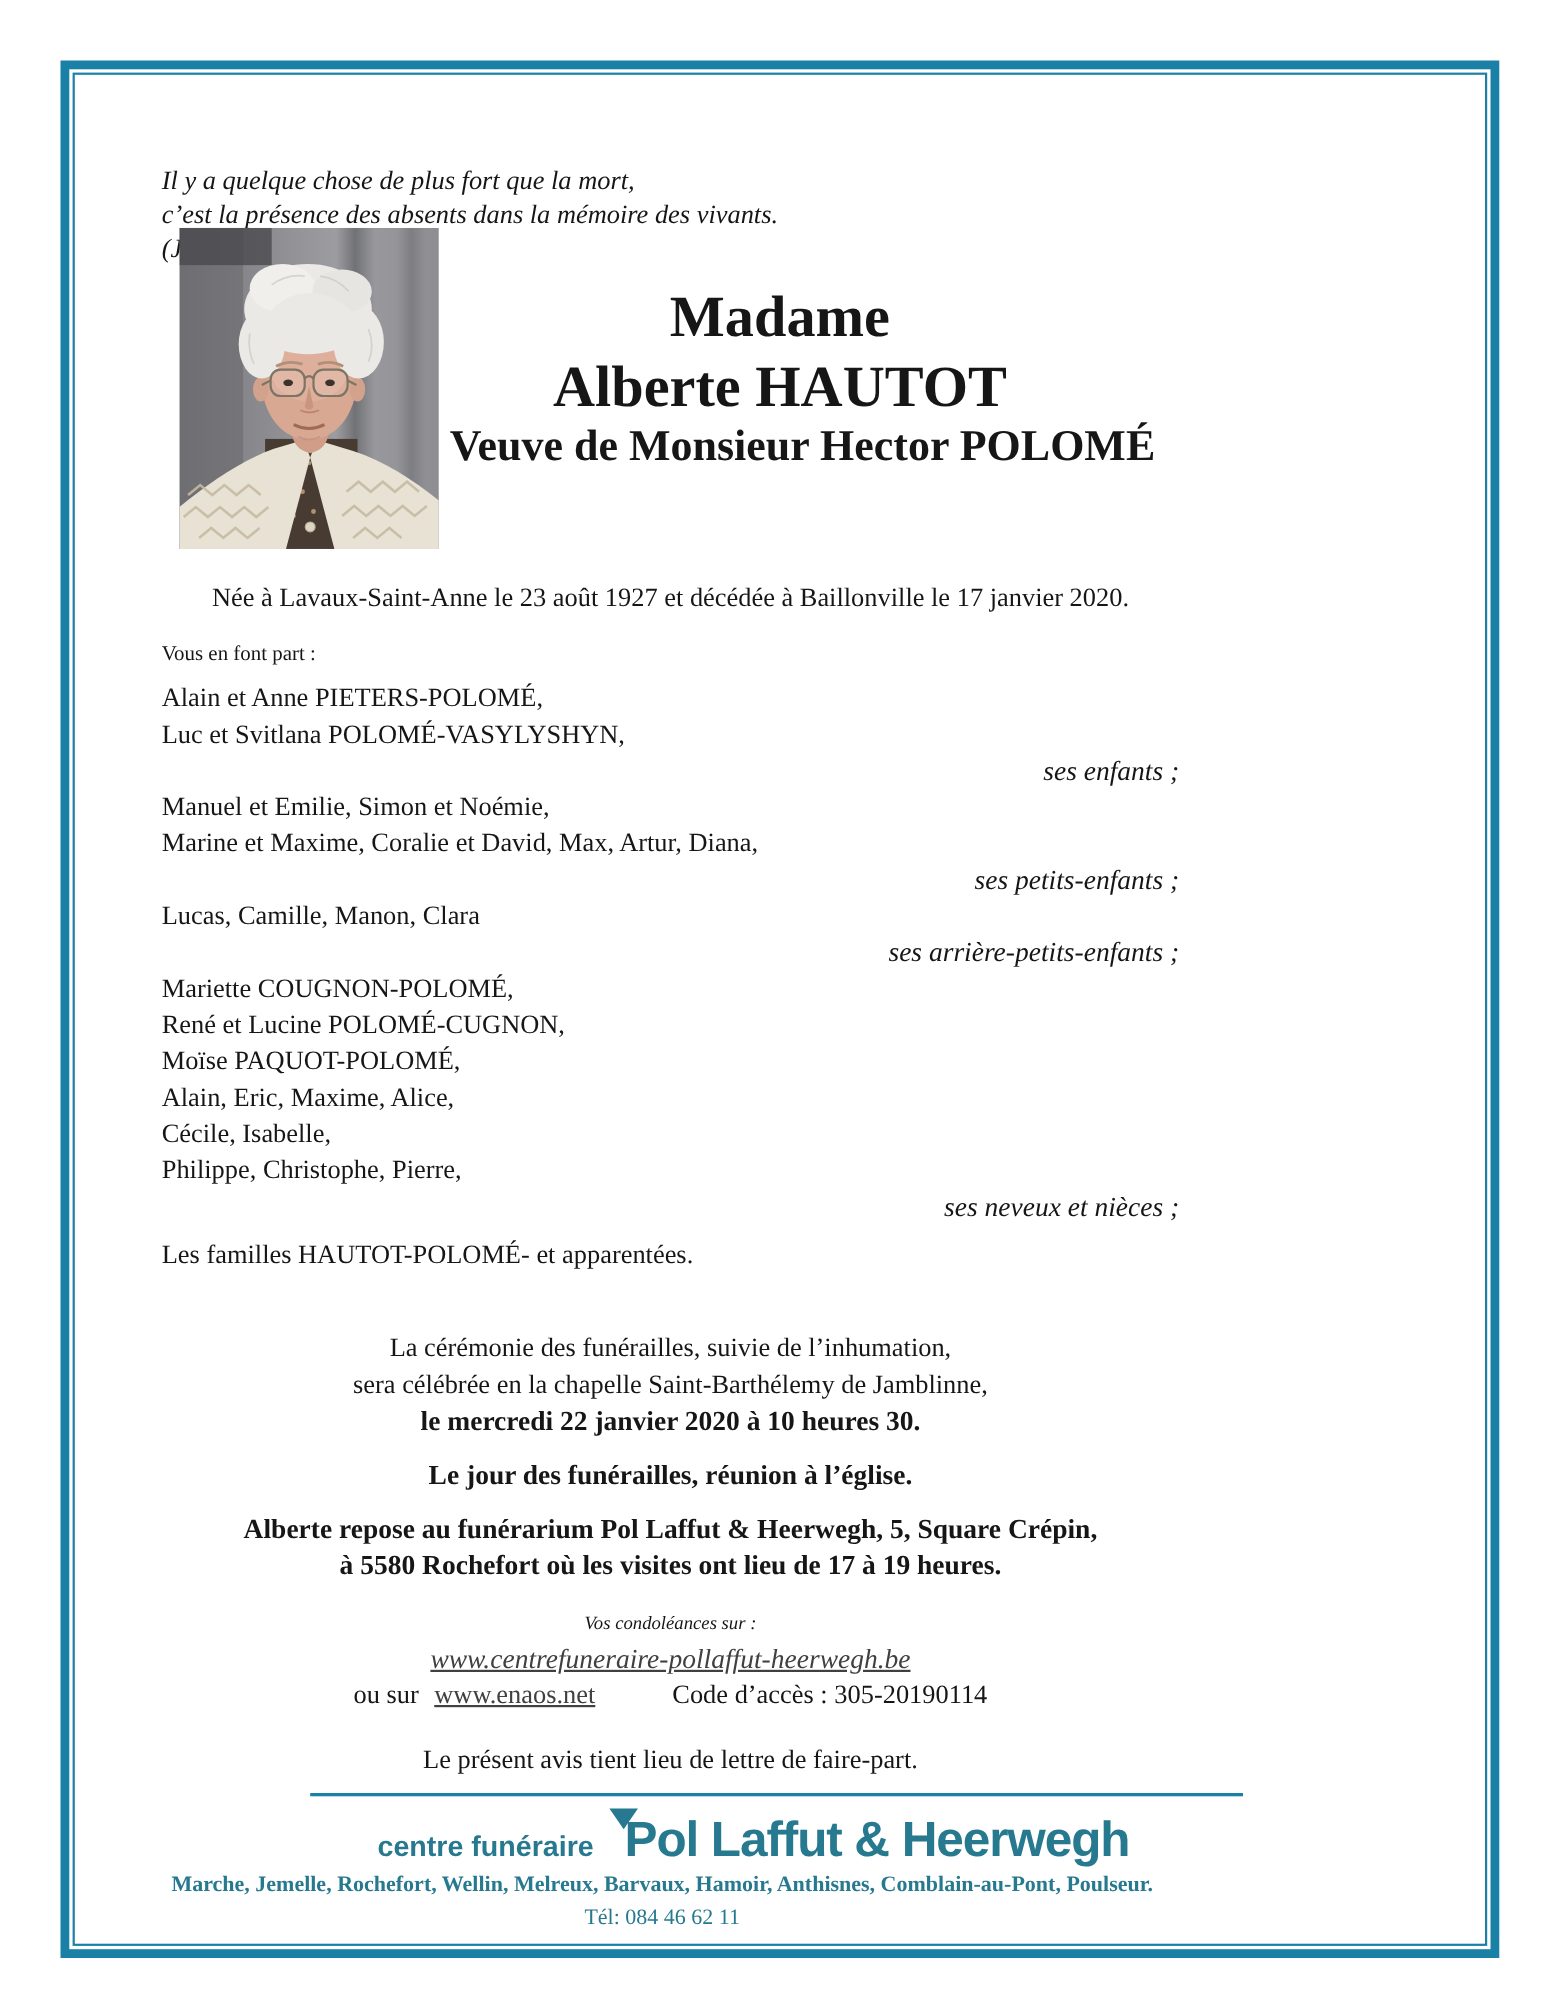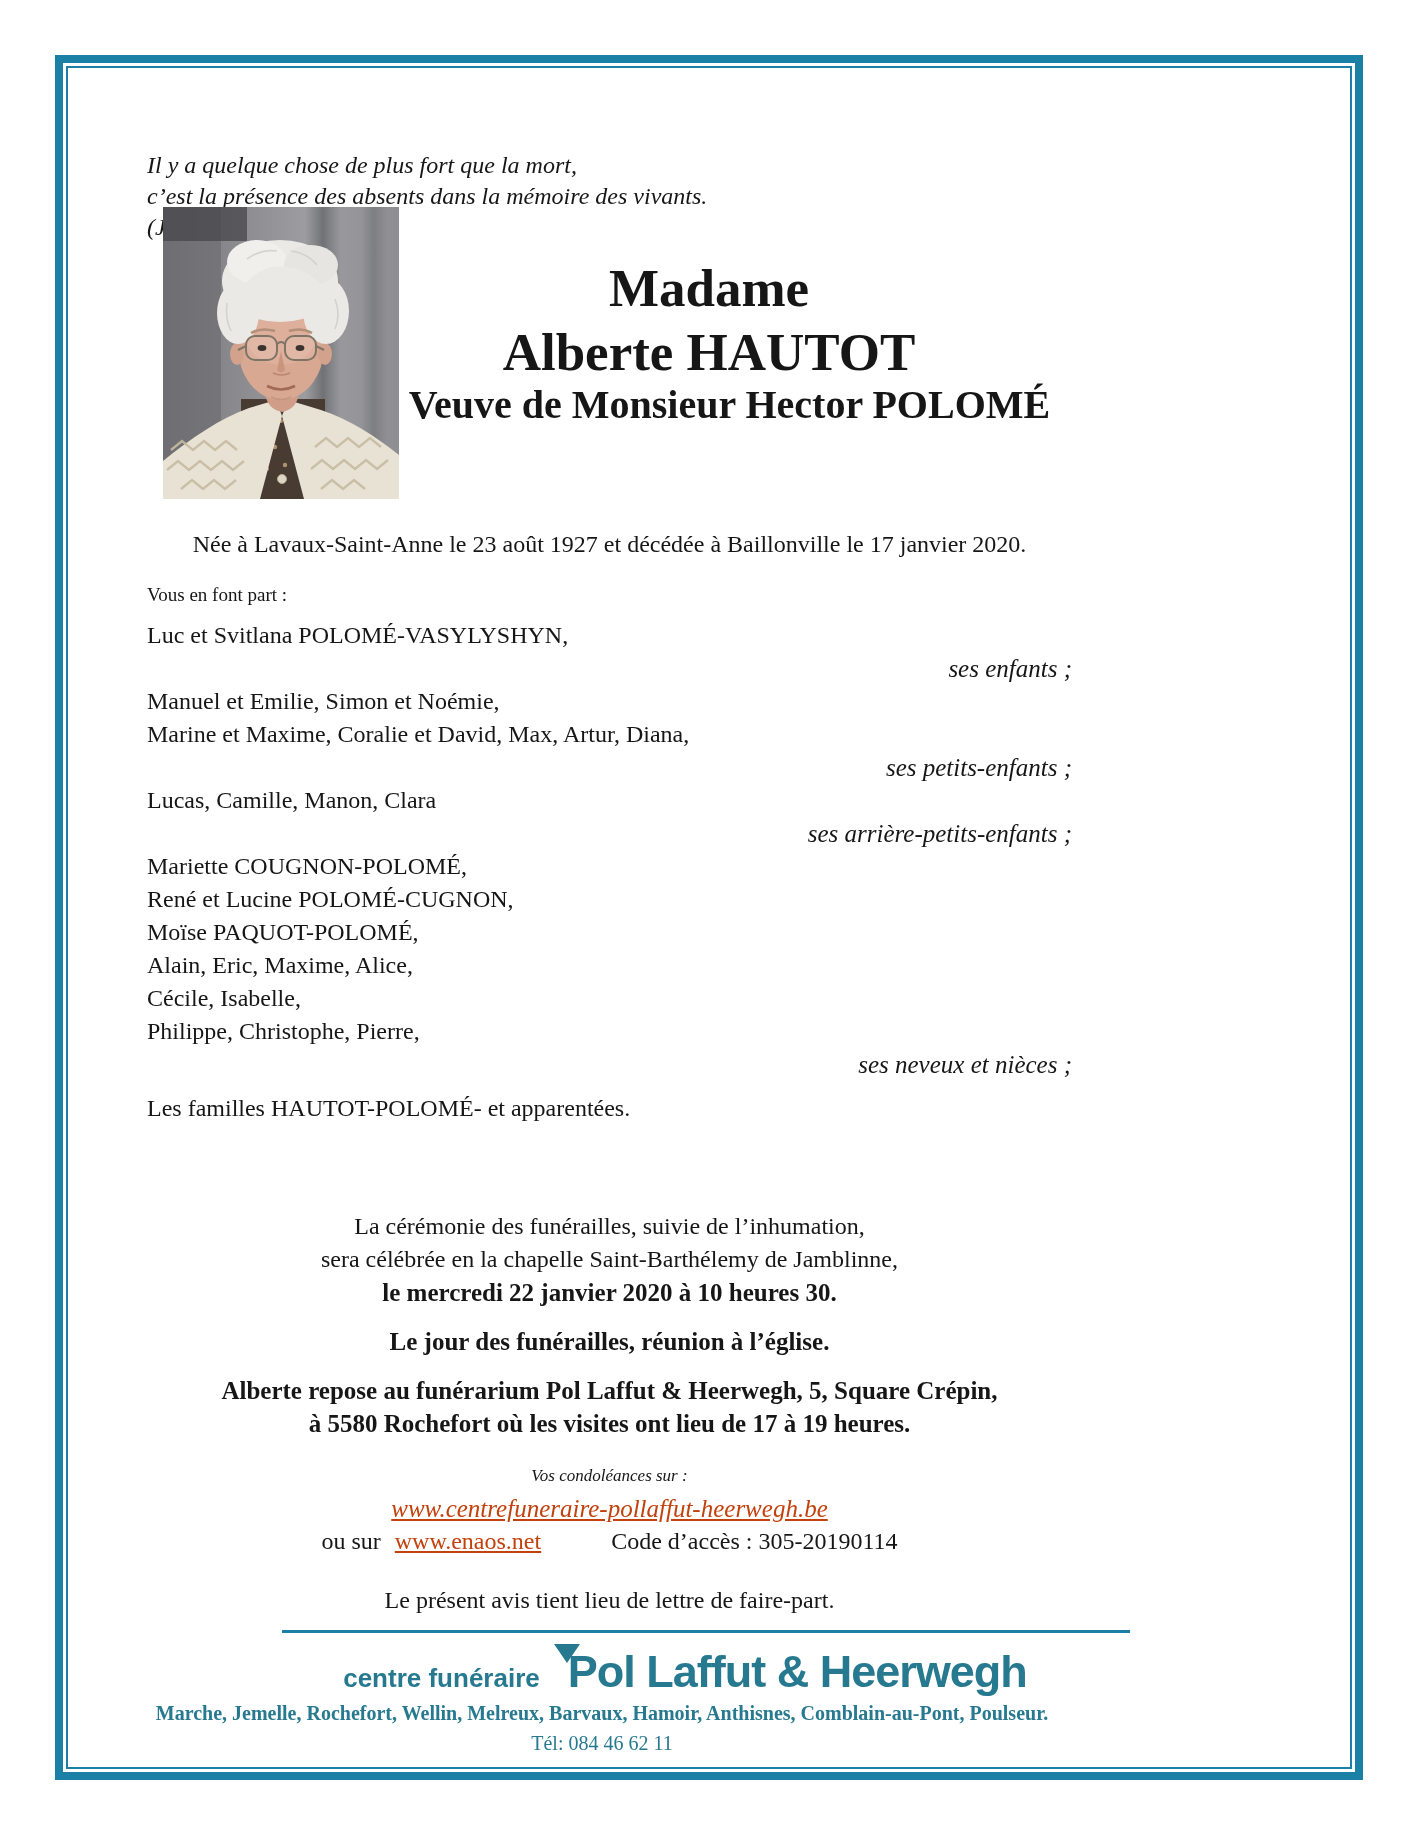--- a/index.html
+++ b/index.html
@@ -33,21 +33,21 @@
   .names-line{line-height:33px;text-align:left;}
   .relation-line{line-height:33px;text-align:right;font-style:italic;font-size:25px;}
   .families-line{line-height:33px;margin-top:11px;text-align:left;}
 
   
   .ceremony{position:absolute;left:147px;width:925px;top:1210px;text-align:center;}
   .c-line{font-size:24px;line-height:33px;}
   .c-bold{font-weight:bold;font-size:25px;}
   .c-italic{font-style:italic;font-size:17px;}
   .mt16{margin-top:16px;} .mt19{margin-top:19px;} .mt26{margin-top:26px;}
-  a.site-link{color:#c2410c;text-decoration:underline;}
+  a.site-link{color:#404040;text-decoration:underline;}
   .link-italic{font-style:italic;font-size:25px;}
   .alt-prefix{margin-right:14px;}
   .access-code{margin-left:70px;}
 
   
   .divider{position:absolute;left:282px;top:1630px;width:848px;height:3px;background:#1a80a6;}
   .logo-row{position:absolute;left:55px;top:1646px;width:1260px;
             display:flex;justify-content:center;align-items:baseline;gap:28px;
             font-family:"Liberation Sans",sans-serif;color:#27798f;}
   .logo-prefix{font-size:26px;font-weight:bold;}
@@ -165,20 +165,21 @@
     <div class="title-civility">Madame</div>
     <div class="title-name">Alberte HAUTOT</div>
     <div class="title-widow">Veuve de Monsieur Hector POLOMÉ</div>
   </div>
 
   <div class="nee-line">Née à Lavaux-Saint-Anne le 23 août 1927 et décédée à Baillonville le 17 janvier 2020.</div>
 
   <div class="intro">Vous en font part :</div>
 
   <div class="family">
+    <div class="names-line">Alain et Anne PIETERS-POLOMÉ,</div>
     <div class="names-line">Luc et Svitlana POLOMÉ-VASYLYSHYN,</div>
     <div class="relation-line">ses enfants ;</div>
 
     <div class="names-line">Manuel et Emilie, Simon et Noémie,</div>
     <div class="names-line">Marine et Maxime, Coralie et David, Max, Artur, Diana,</div>
     <div class="relation-line">ses petits-enfants ;</div>
 
     <div class="names-line">Lucas, Camille, Manon, Clara</div>
     <div class="relation-line">ses arrière-petits-enfants ;</div>
 

